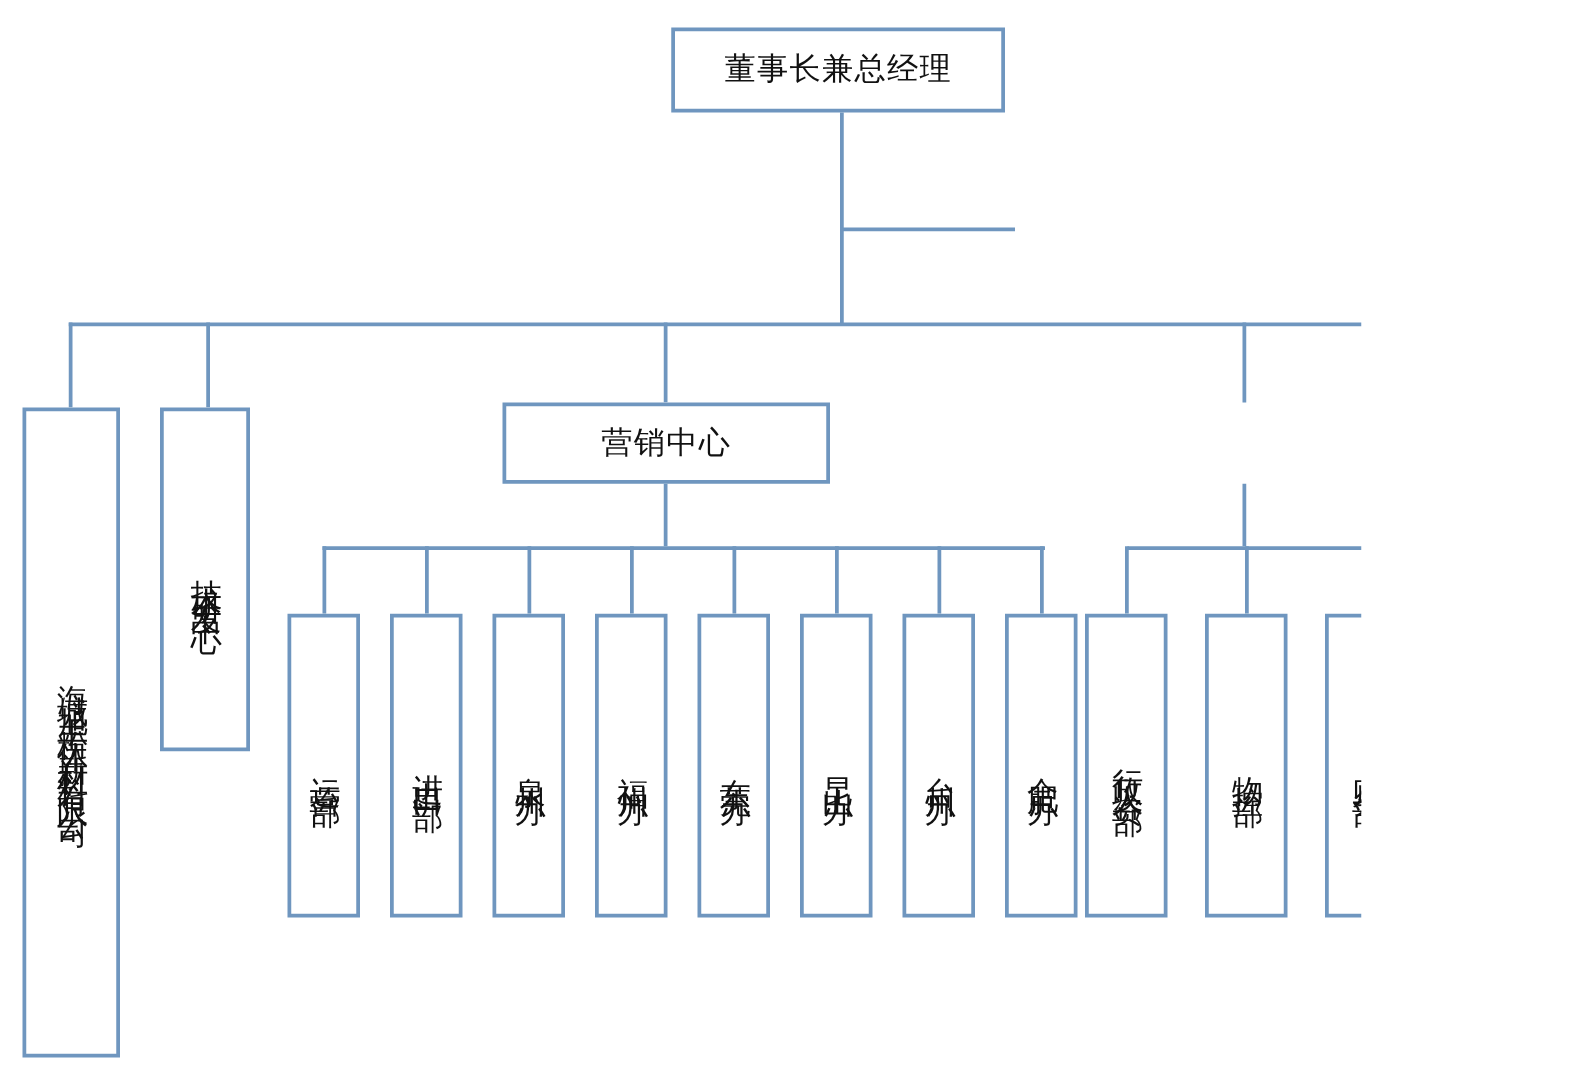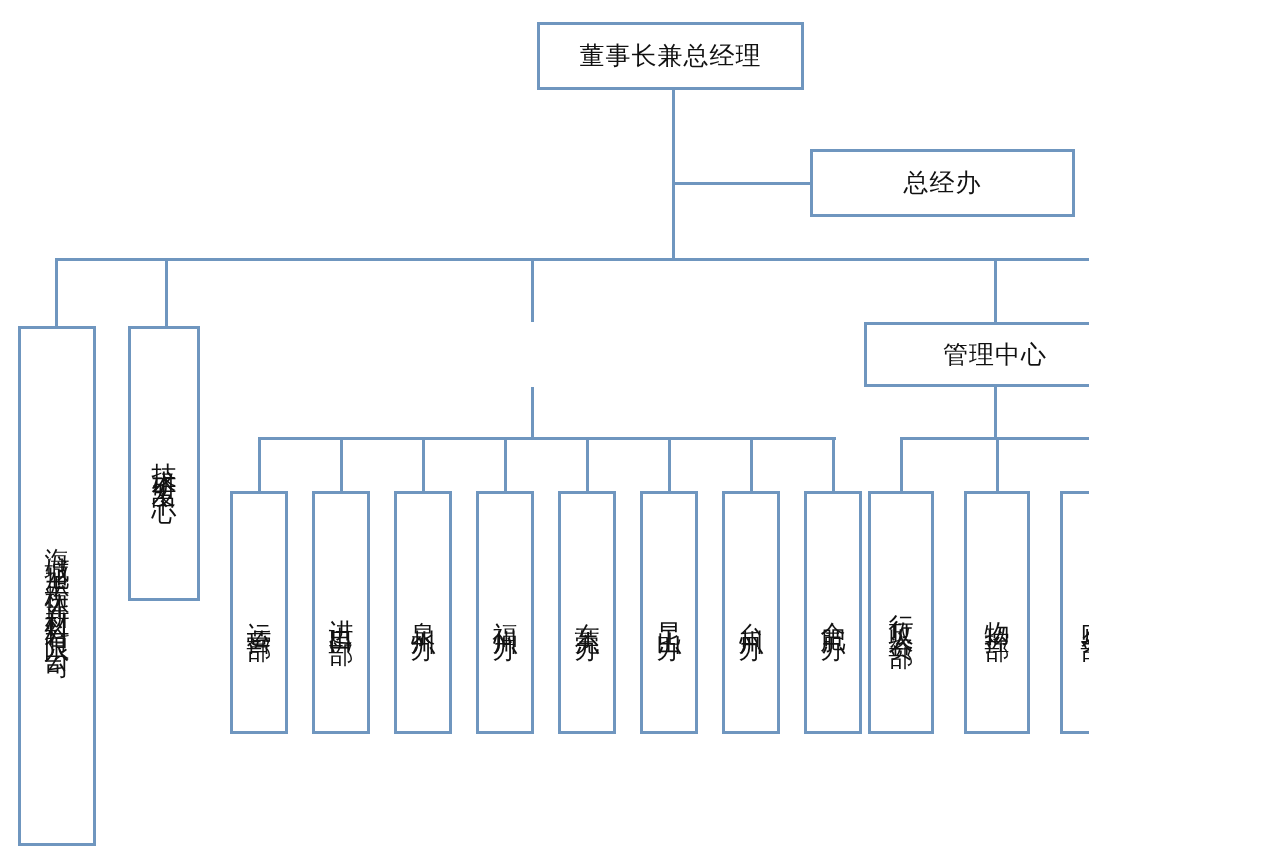--- a/index.html
+++ b/index.html
@@ -62,44 +62,41 @@
 <div id="chart-root">
 
   <div class="node horiz" style="left:537px; top:22px; width:267px; height:68px;">
     <span class="label">董事长兼总经理</span>
   </div>
 
   <div class="conn v" style="left:672px; top:90px; height:170px;"></div>
 
   <div class="conn h" style="left:672px; top:182px; width:140px;"></div>
 
-  <div class="node horiz" style="left:810px; top:149px; width:265px; height:68px;">
-    <span class="label">总经办</span>
-  </div>
 
   <div class="conn h" style="left:55px; top:258px; width:1151px;"></div>
 
   <div class="conn v" style="left:55px; top:258px; height:68px;"></div>
   <div class="conn v" style="left:165px; top:258px; height:68px;"></div>
   <div class="conn v" style="left:531px; top:258px; height:64px;"></div>
   <div class="conn v" style="left:994px; top:258px; height:64px;"></div>
   <div class="conn v" style="left:1203px; top:258px; height:68px;"></div>
 
   <div class="node vert wide" style="left:18px; top:326px; width:78px; height:520px;">
     <span class="label">海城旭丰粉体新材料有限公司</span>
   </div>
 
   <div class="node vert" style="left:128px; top:326px; width:72px; height:275px;">
     <span class="label">技术研发中心</span>
   </div>
 
+  <div class="node horiz" style="left:402px; top:322px; width:262px; height:65px;">
+    <span class="label">营销中心</span>
+  </div>
 
-  <div class="node horiz" style="left:864px; top:322px; width:262px; height:65px;">
-    <span class="label">管理中心</span>
-  </div>
 
   <div class="node vert" style="left:1167px; top:326px; width:72px; height:250px;">
     <span class="label">生产部</span>
   </div>
 
   <div class="conn v" style="left:531px; top:387px; height:50px;"></div>
   <div class="conn h" style="left:258px; top:437px; width:578px;"></div>
 
   <div id="marketing-drops">
       <div class="conn v" style="left: 258px; top: 437px; height: 54px;"></div>

